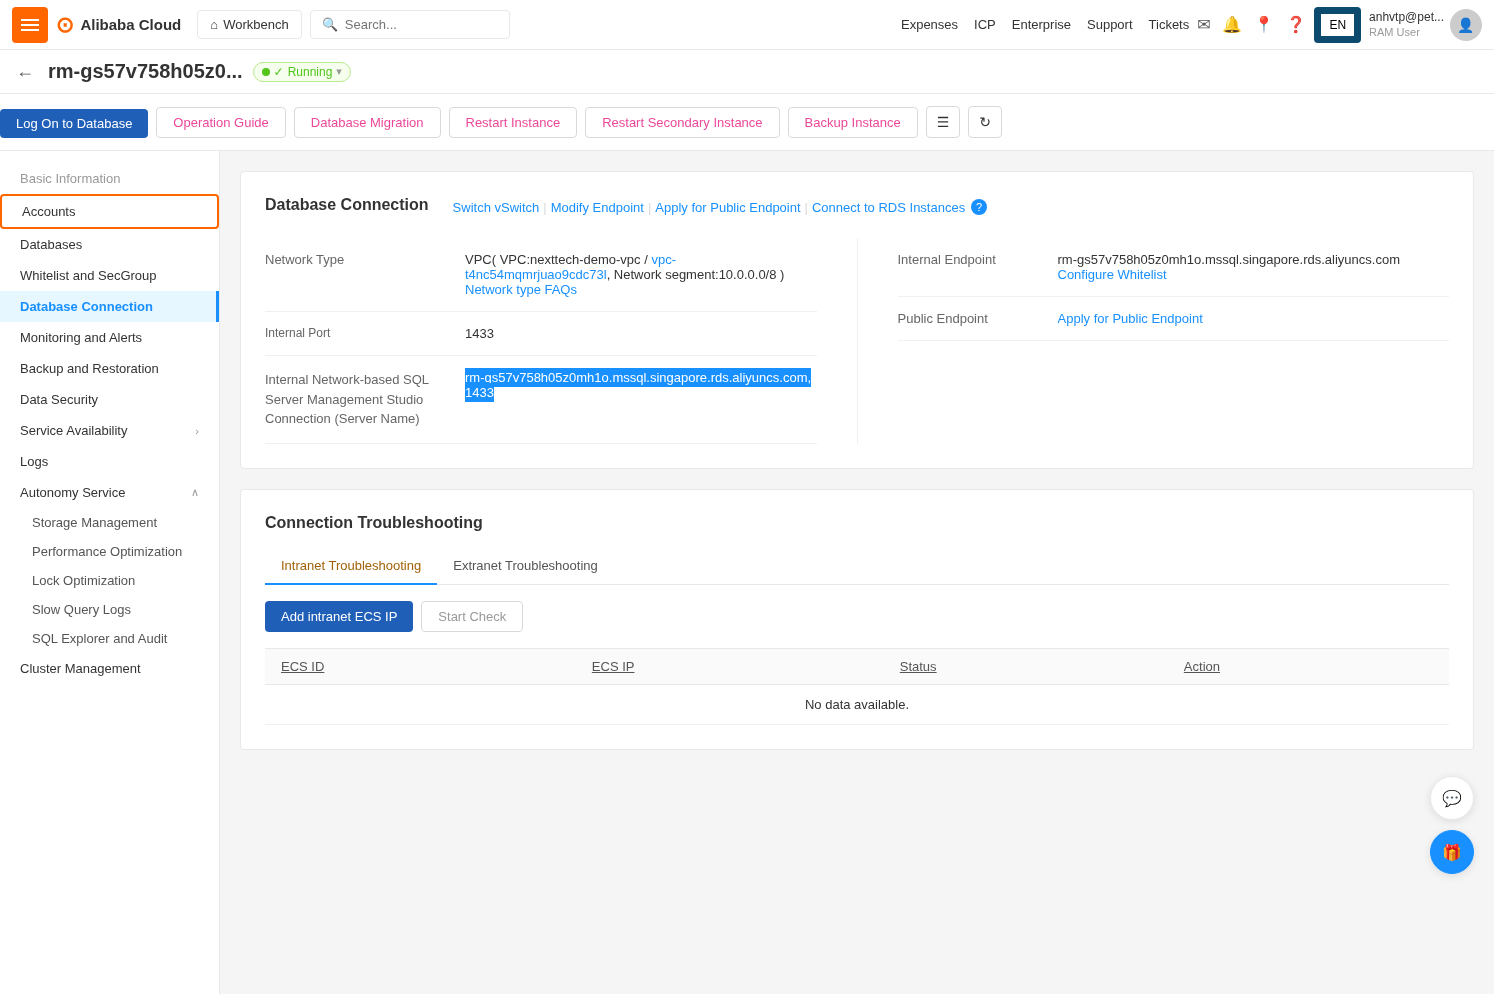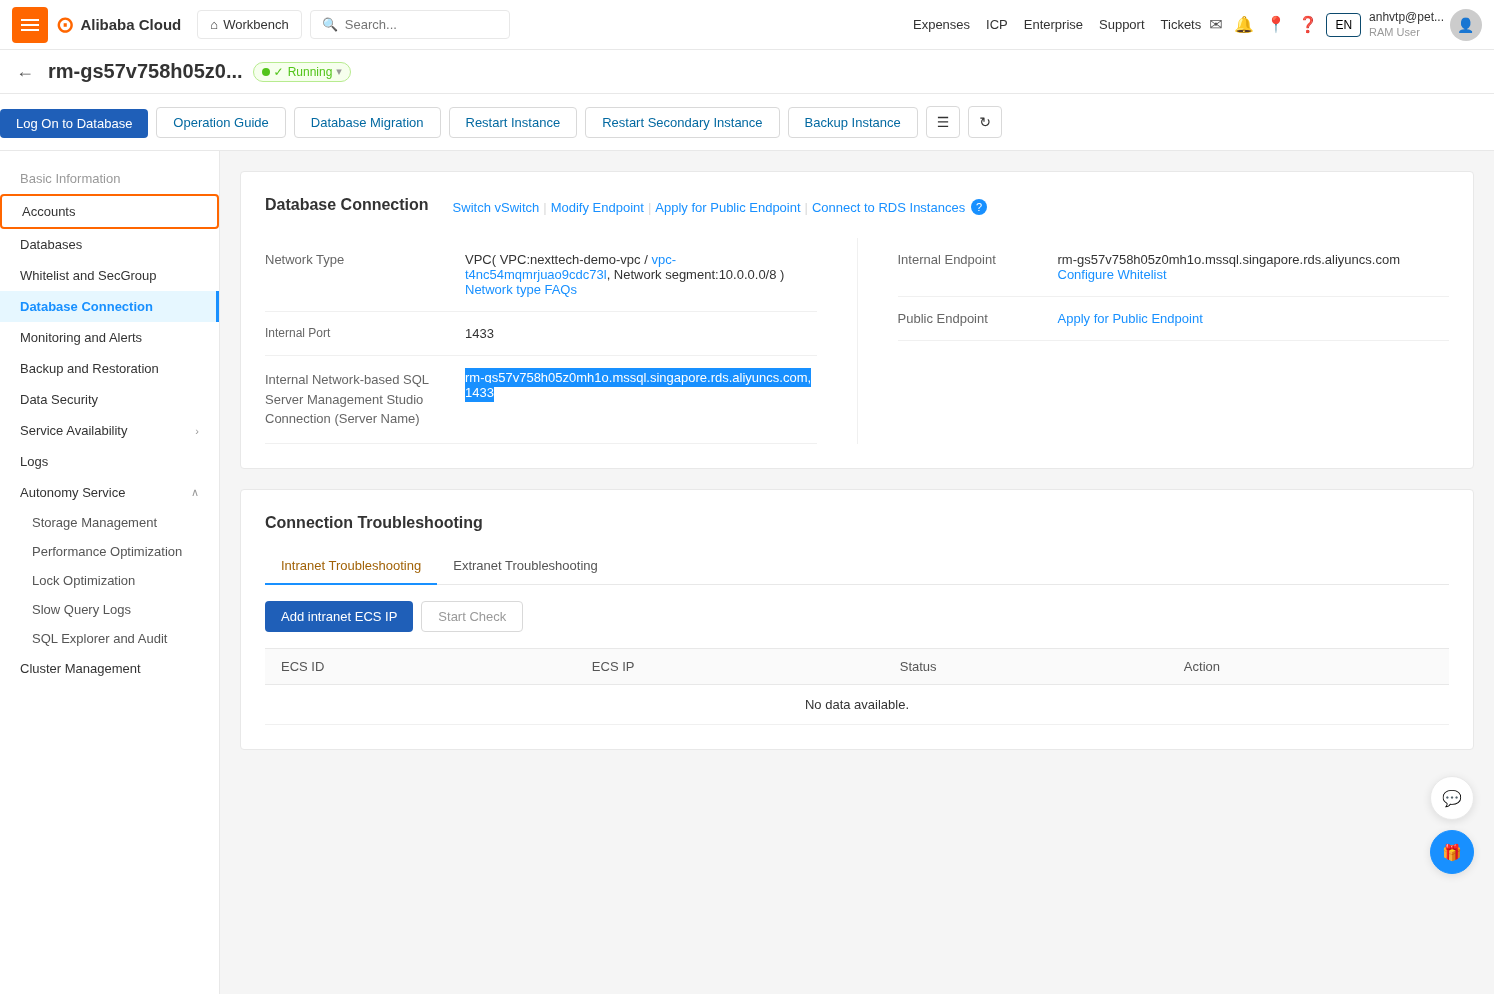--- a/index.html
+++ b/index.html
@@ -24,21 +24,21 @@
 
     .search-box { display: flex; align-items: center; gap: 6px; padding: 6px 12px; border: 1px solid #e8e8e8; border-radius: 4px; background: #fff; width: 200px; }
     .search-box input { border: none; outline: none; font-size: 13px; color: #999; width: 100%; }
 
     .nav-links { display: flex; align-items: center; gap: 16px; margin-left: auto; }
     .nav-link { font-size: 13px; color: #333; cursor: pointer; text-decoration: none; }
 
     .nav-icons { display: flex; align-items: center; gap: 12px; }
     .nav-icon { font-size: 16px; color: #555; cursor: pointer; }
 
-    .lang-btn { padding: 4px 8px; border: 1px solid #0c4a6e; border-radius: 4px; background: #fff; cursor: pointer; font-size: 12px; }
+    .lang-btn { padding: 4px 8px; border: 7px solid #0c4a6e; border-radius: 4px; background: #fff; cursor: pointer; font-size: 12px; }
 
     .user-area { display: flex; align-items: center; gap: 6px; cursor: pointer; }
     .user-avatar { width: 32px; height: 32px; border-radius: 50%; background: #ccc; overflow: hidden; display: flex; align-items: center; justify-content: center; font-size: 14px; }
     .user-info { font-size: 12px; line-height: 1.3; }
     .user-name { color: #333; font-size: 12px; }
     .user-role { color: #999; font-size: 11px; }
 
     
     .sub-header {
       background: #fff; border-bottom: 1px solid #e8e8e8; padding: 10px 16px;
@@ -49,21 +49,21 @@
     .status-badge { display: flex; align-items: center; gap: 4px; background: #f6ffed; border: 1px solid #b7eb8f; border-radius: 10px; padding: 2px 8px; font-size: 12px; color: #52c41a; }
     .status-dot { width: 8px; height: 8px; border-radius: 50%; background: #52c41a; }
     .dropdown-arrow { font-size: 11px; color: #999; cursor: pointer; }
 
     
     .action-bar {
       background: #fff; border-bottom: 1px solid #e8e8e8; padding: 12px 0;
       display: flex; align-items: flex-end; gap: 8px; flex-wrap: wrap;
     }
     .btn-primary { background: #1f5fb8; color: #fff; border: none; padding: 7px 16px; border-radius: 4px; cursor: pointer; font-size: 13px; white-space: nowrap; }
-    .btn-default { background: #fff; color: #0369a1; border: 1px solid #d9d9d9; padding: 7px 16px; border-radius: 4px; cursor: pointer; font-size: 13px; white-space: nowrap; }
+    .btn-default { background: #fff; color: #ec4899; border: 1px solid #d9d9d9; padding: 7px 16px; border-radius: 4px; cursor: pointer; font-size: 13px; white-space: nowrap; }
     .btn-icon { background: #fff; color: #333; border: 1px solid #d9d9d9; padding: 7px 10px; border-radius: 4px; cursor: pointer; font-size: 14px; }
 
     
     .page-layout { display: flex; height: calc(100vh - 130px); overflow: hidden; }
 
     
     .sidebar { width: 220px; background: #fff; border-right: 1px solid #e8e8e8; overflow-y: auto; padding: 12px 0; flex-shrink: 0; }
     .sidebar-item { padding: 8px 20px; font-size: 13px; color: #333; cursor: pointer; white-space: nowrap; }
     .sidebar-item.active { color: #1890ff; font-weight: 600; border-right: 3px solid #1890ff; background: #e6f7ff; }
     .sidebar-item.selected-outline { border: 2px solid #f60; border-radius: 4px; color: #333; }
@@ -85,21 +85,21 @@
 
     
     .tabs-container { display: flex; align-items: center; border-bottom: 1px solid #e8e8e8; margin-bottom: 16px; }
     .tab { padding: 10px 16px; font-size: 13px; color: #555; cursor: pointer; border-bottom: 2px solid transparent; margin-bottom: -1px; }
     .tab.active { color: #a16207; border-bottom: 2px solid #1890ff; font-weight: 500; }
 
     .action-row { display: flex; gap: 8px; margin-bottom: 16px; }
 
     
     .data-table { width: 100%; border-collapse: collapse; }
-    .data-table th { background: #fafafa; padding: 10px 16px; text-align: left; font-size: 13px; font-weight: 500; color: #555; border-bottom: 1px solid #e8e8e8; border-top: 1px solid #e8e8e8; }
+    .data-table th { background: #fafafa; padding: 10px 16px; text-align: left; font-size: 13px; font-weight: 500; color: #555; border-bottom: 1px solid #e8e8e8; border-top: 1px solid #e8e8e8; text-decoration: underline; }
     .data-table td { padding: 12px 16px; font-size: 13px; color: #333; border-bottom: 1px solid #f0f0f0; }
     .no-data { text-align: center; color: #999; padding: 32px; font-size: 13px; }
 
     
     .floating-btns { position: fixed; right: 20px; bottom: 120px; display: flex; flex-direction: column; gap: 10px; }
     .float-btn { width: 44px; height: 44px; border-radius: 50%; background: #fff; border: 1px solid #e8e8e8; display: flex; align-items: center; justify-content: center; cursor: pointer; font-size: 18px; box-shadow: 0 2px 8px rgba(0,0,0,0.1); }
     .float-btn.blue { background: #1890ff; color: #fff; border-color: #1890ff; }
 
     
     .sidebar::-webkit-scrollbar, .main-content::-webkit-scrollbar { width: 6px; }

